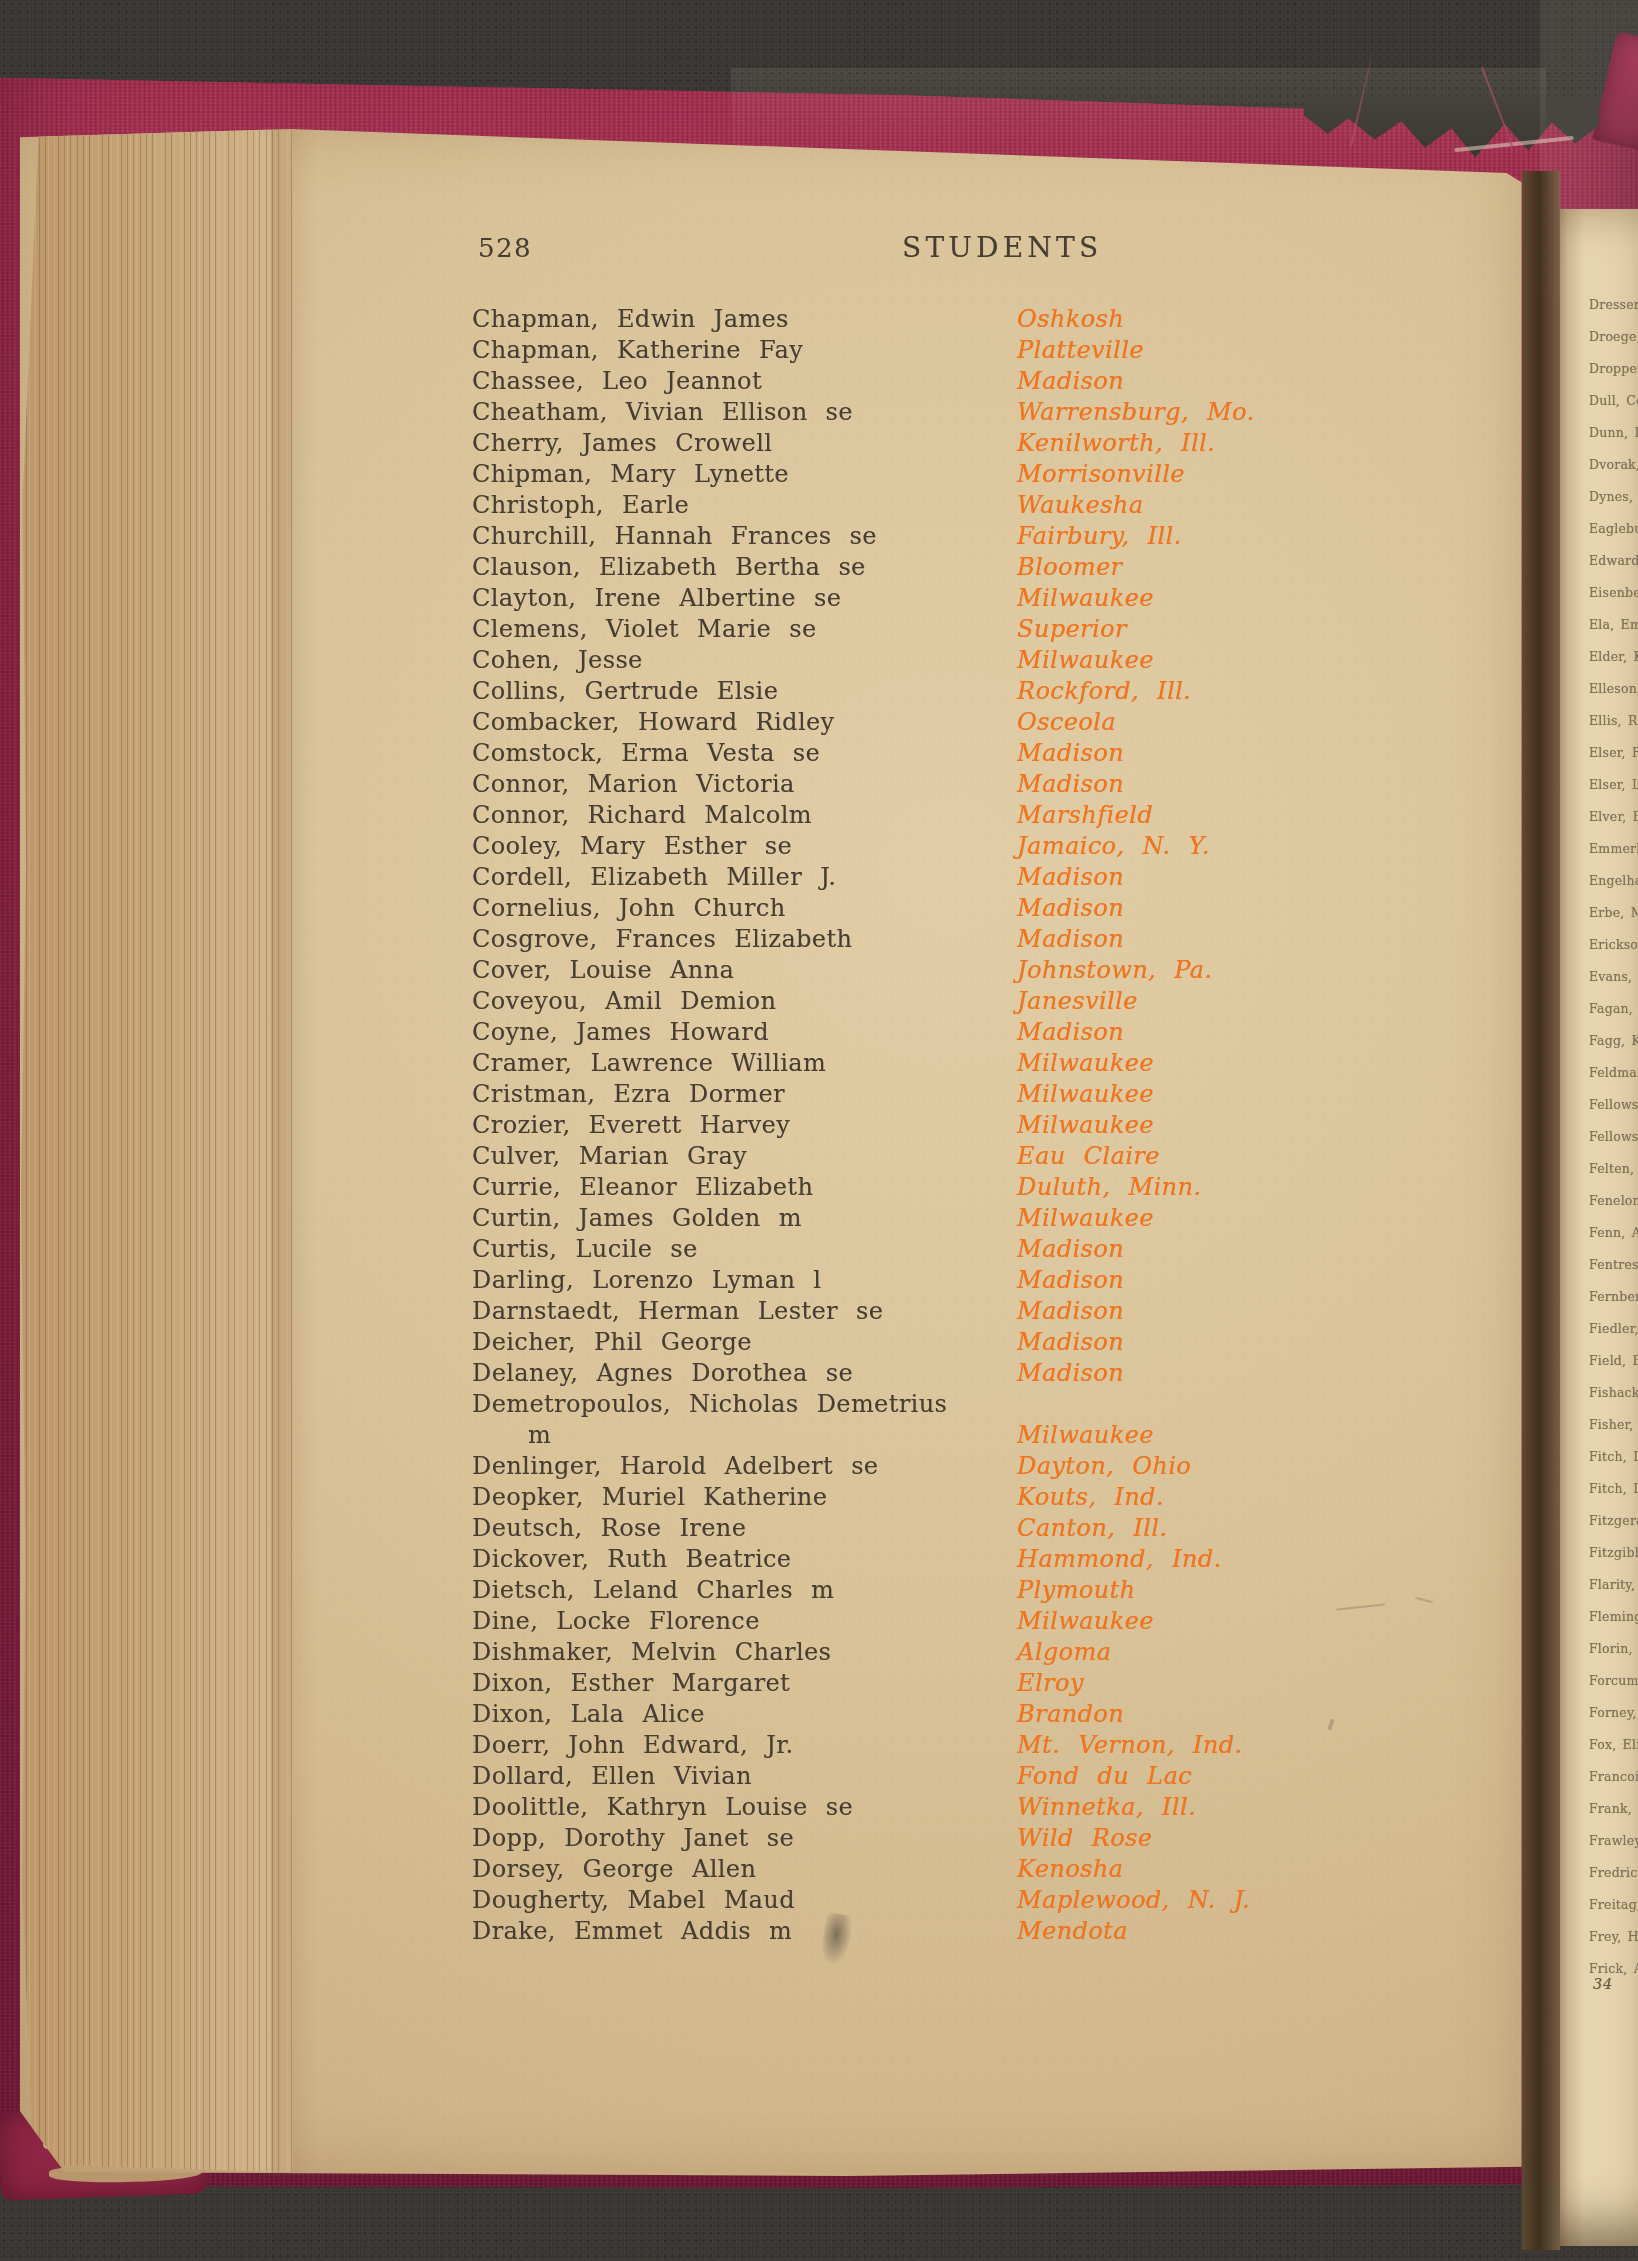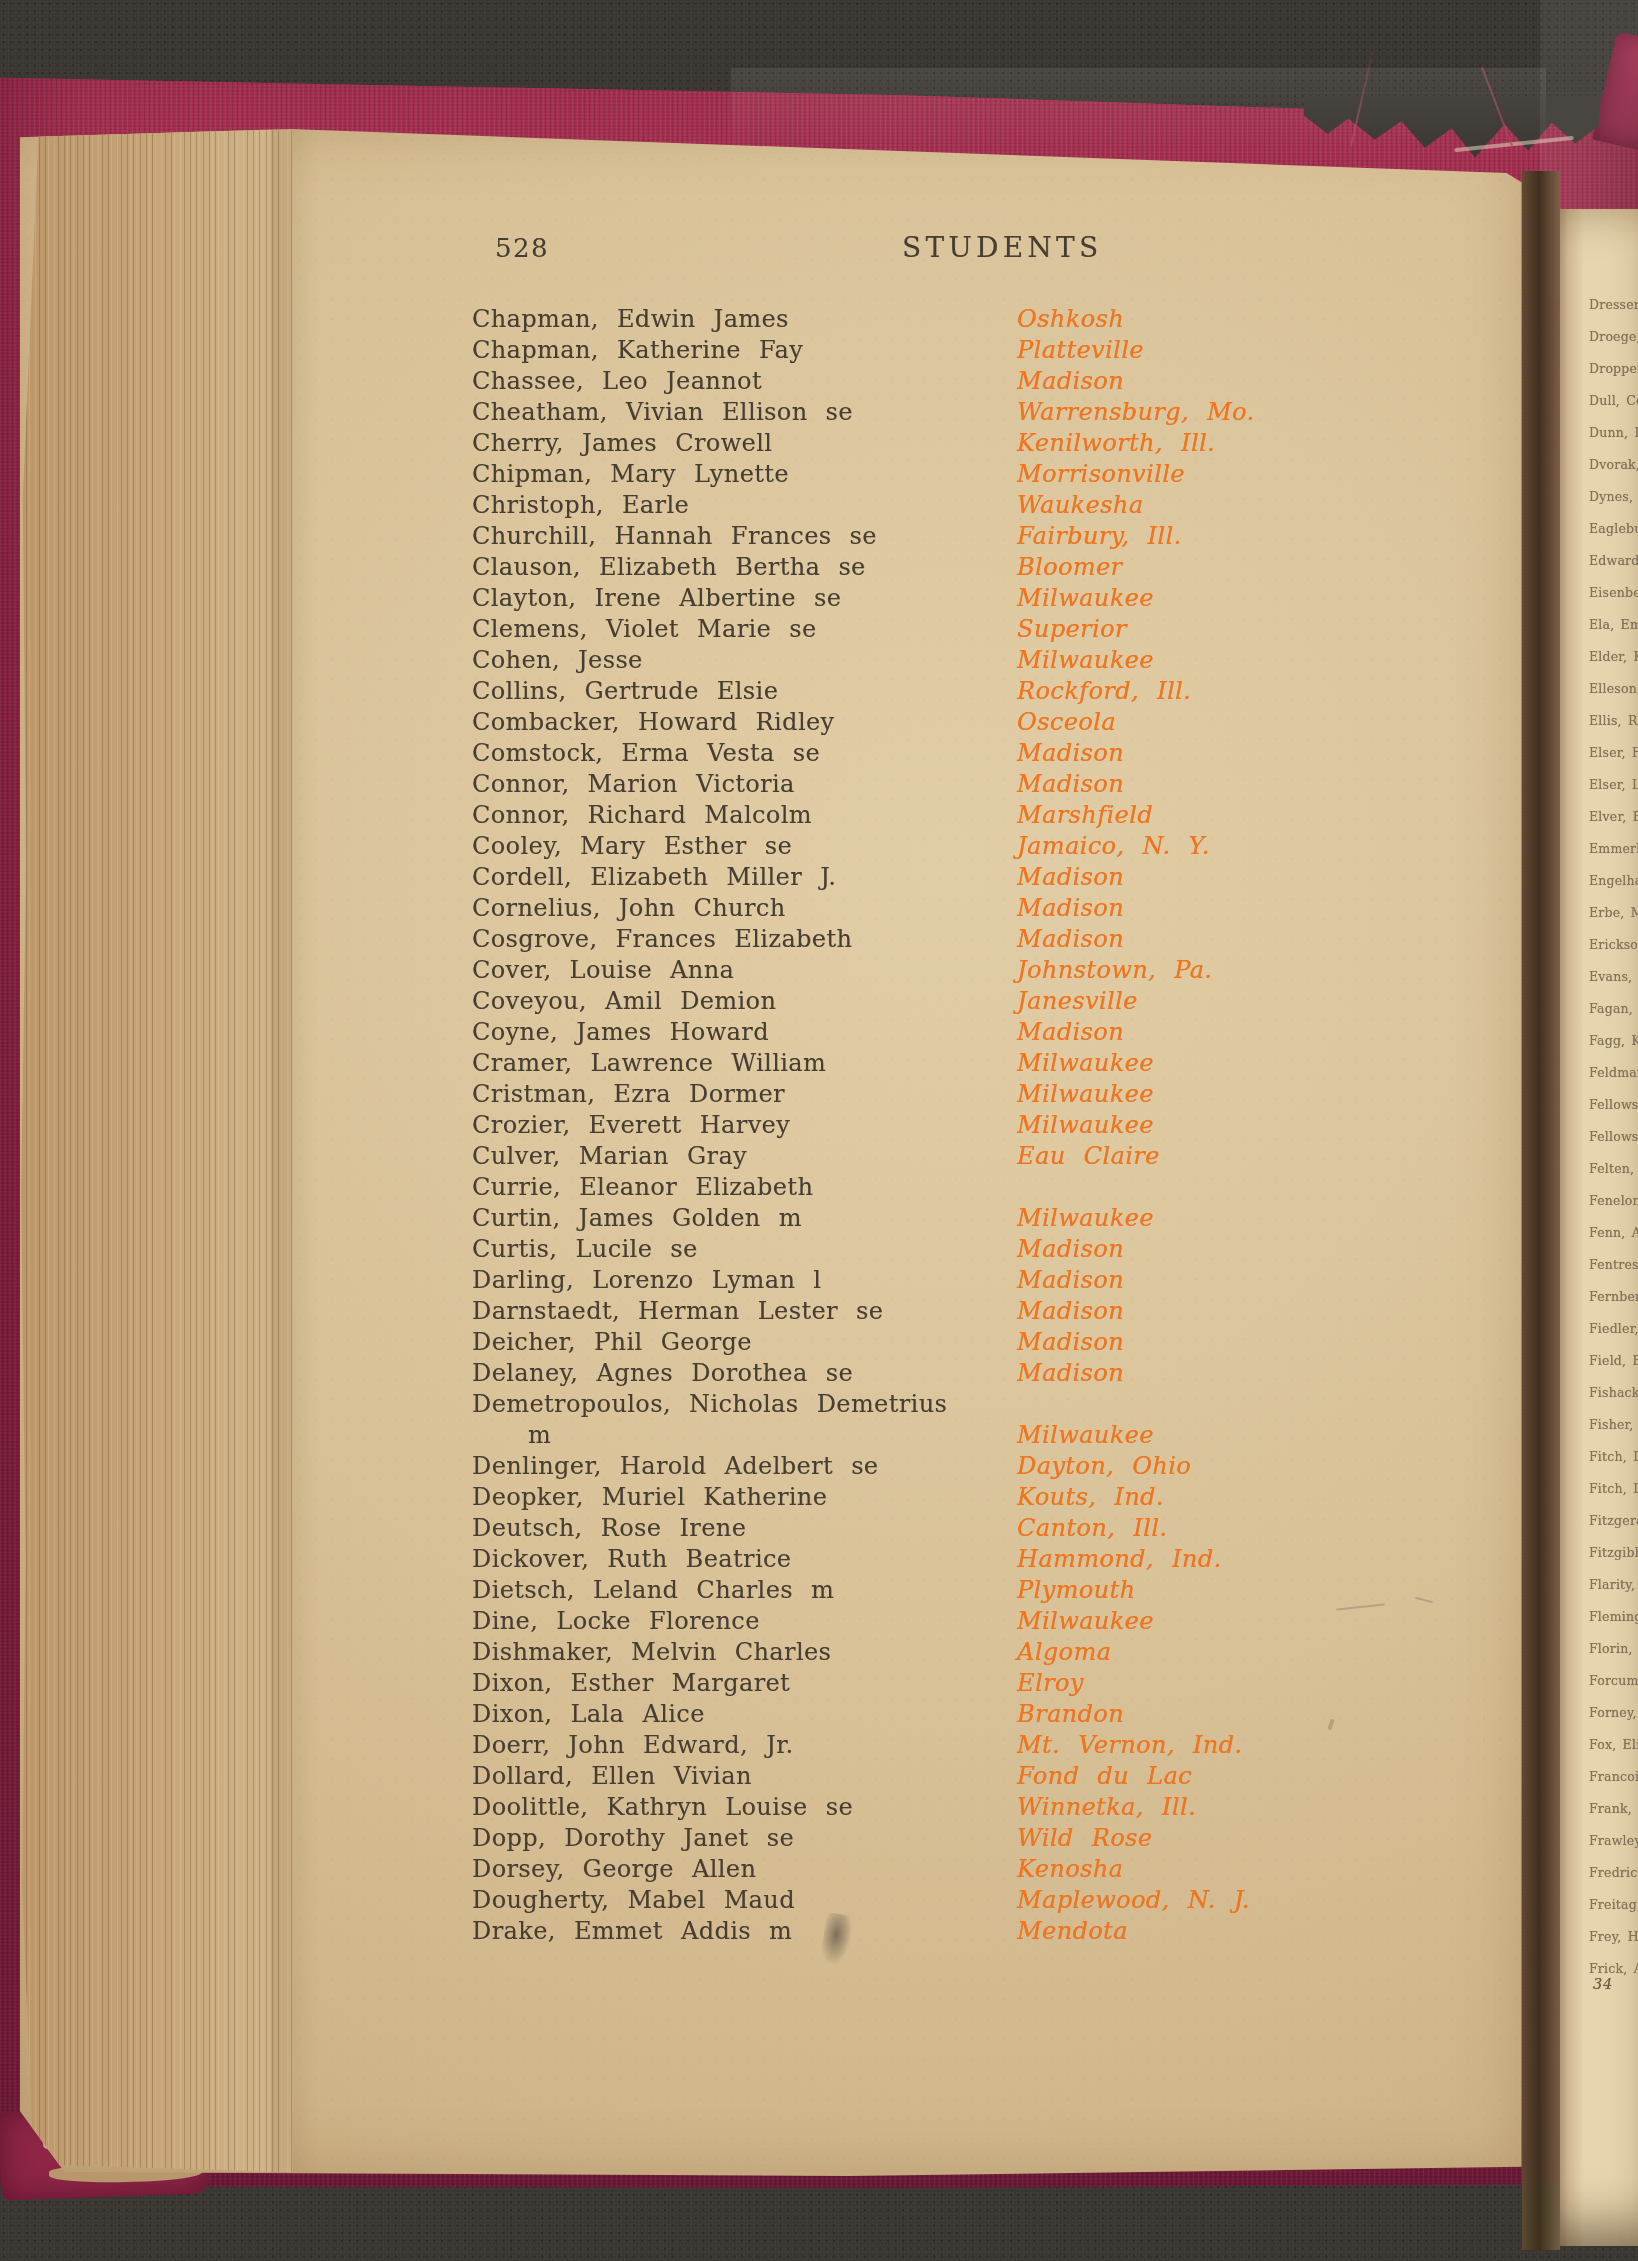--- a/index.html
+++ b/index.html
@@ -90,21 +90,21 @@
     background:linear-gradient(90deg, rgba(95,75,48,.92), rgba(62,47,29,.96) 45%, rgba(122,102,72,.88));
   }
   .leaf{
     position:absolute;left:1560px;top:209px;width:79px;height:2037px;z-index:5;
     background:linear-gradient(90deg,#bca183 0,#d6c09a 8.4px,#e8d6b1 24px,#e4d1aa 100%);
     box-shadow:inset 0 31px 38px -22px rgba(120,90,50,.4), inset 0 -49px 49px -29px rgba(55,38,20,.55);
   }
 
   
   .ink{color:#463e32;text-shadow:0.3px 0.4px 0.3px rgba(70,60,45,.35);}
-  .pageno{position:absolute;left:495px;top:233px;z-index:7;font-size:26px;letter-spacing:1.4px;}
+  .pageno{position:absolute;left:478px;top:233px;z-index:7;font-size:26px;letter-spacing:1.4px;}
   .title{position:absolute;left:902px;top:231px;z-index:7;font-size:28px;letter-spacing:4.2px;}
 
   #students-list{position:absolute;left:472px;top:304px;width:1052px;z-index:7;}
   .row{display:flex;align-items:flex-end;}
   .nm{width:545px;flex:none;}
   .l1,.l2,.pl{line-height:31px;font-size:24px;letter-spacing:0.4px;word-spacing:.42em;white-space:nowrap;}
   .l2{padding-left:56px;}
   .pl{flex:1;font-style:italic;color:#f97316;}
 
   
@@ -318,20 +318,21 @@
       <div class="row">
         <div class="nm">
           <div class="l1">Culver, Marian Gray</div>
         </div>
         <div class="pl">Eau Claire</div>
       </div>
       <div class="row">
         <div class="nm">
           <div class="l1">Currie, Eleanor Elizabeth</div>
         </div>
+        <div class="pl">Duluth, Minn.</div>
       </div>
       <div class="row">
         <div class="nm">
           <div class="l1">Curtin, James Golden m</div>
         </div>
         <div class="pl">Milwaukee</div>
       </div>
       <div class="row">
         <div class="nm">
           <div class="l1">Curtis, Lucile se</div>

